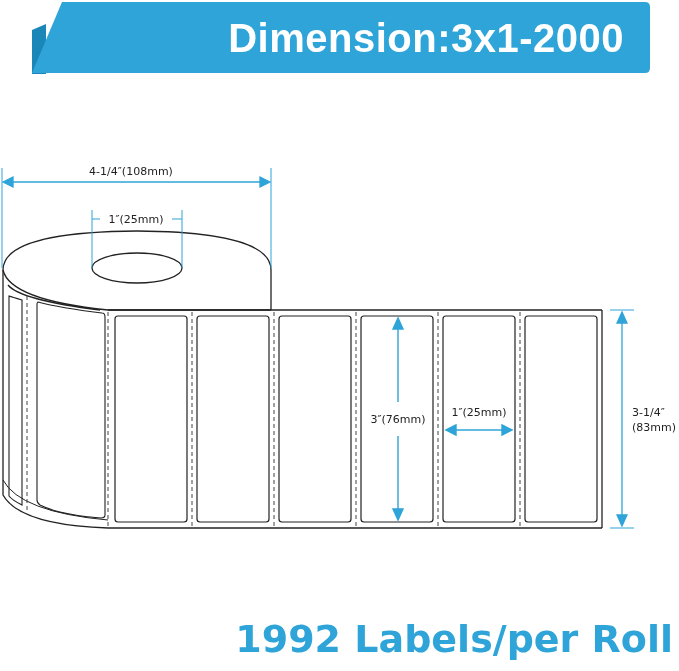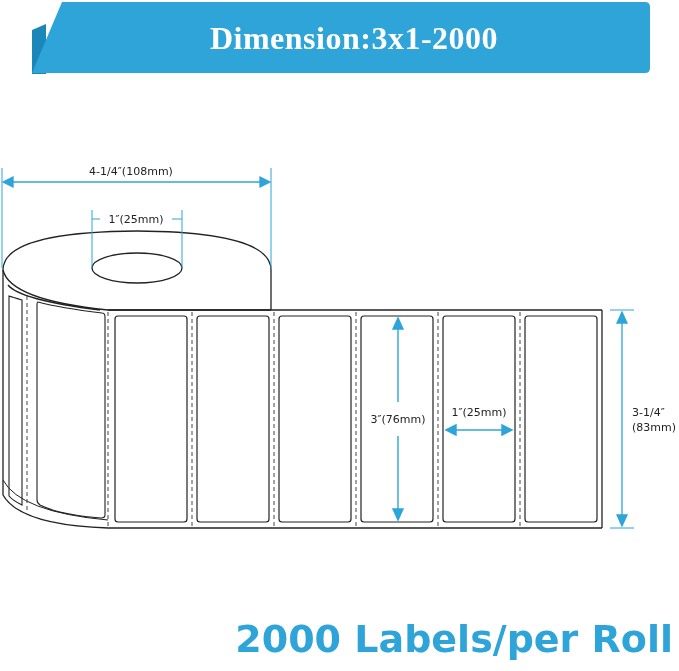--- a/index.html
+++ b/index.html
@@ -1,18 +1,18 @@
 <!DOCTYPE html>
 <html><head>
 <meta charset="utf-8">
 <style>
   html,body{margin:0;padding:0;background:#ffffff;}
   body{width:679px;height:671px;position:relative;overflow:hidden;font-family:"DejaVu Sans",sans-serif;}
   .banner{position:absolute;left:0;top:0;width:679px;height:80px;}
-  .banner-title{position:absolute;left:84px;top:6px;width:540px;text-align:center;color:#ffffff;font-family:Liberation Serif, serif;font-weight:bold;font-size:32px;letter-spacing:0.5px;line-height:64px;}
+  .banner-title{position:absolute;left:84px;top:6px;width:540px;text-align:right;color:#ffffff;font-family:Liberation Sans, sans-serif;font-weight:bold;font-size:40px;letter-spacing:0.5px;line-height:64px;}
   svg.diagram{position:absolute;left:0;top:0;}
   .dim-text{font-family:"DejaVu Sans",sans-serif;font-size:11px;fill:#222222;}
   .footer{position:absolute;right:6px;top:614px;color:#2ea4d8;font-family:"DejaVu Sans",sans-serif;font-weight:bold;font-size:38px;line-height:50px;white-space:nowrap;}
 </style>
 </head>
 <body>
 
 <div class="banner">
   <svg width="679" height="80" viewBox="0 0 679 80">
     <polygon points="32,30 46,24 46,74 32,74" fill="#1b86b8"></polygon>
@@ -97,13 +97,13 @@
     <line x1="610" y1="310" x2="634" y2="310" stroke-width="1"></line>
     <line x1="610" y1="528" x2="634" y2="528" stroke-width="1"></line>
     <line x1="622" y1="320" x2="622" y2="518"></line>
     <polygon points="622,312 617,323 627,323"></polygon>
     <polygon points="622,526 617,515 627,515"></polygon>
   </g>
   <text class="dim-text" x="632" y="416">3-1/4″</text>
   <text class="dim-text" x="632" y="431">(83mm)</text>
 </svg>
 
-<div class="footer">2000 Labels/per Roll</div>
+<div class="footer">1992 Labels/per Roll</div>
 
 </body></html>

